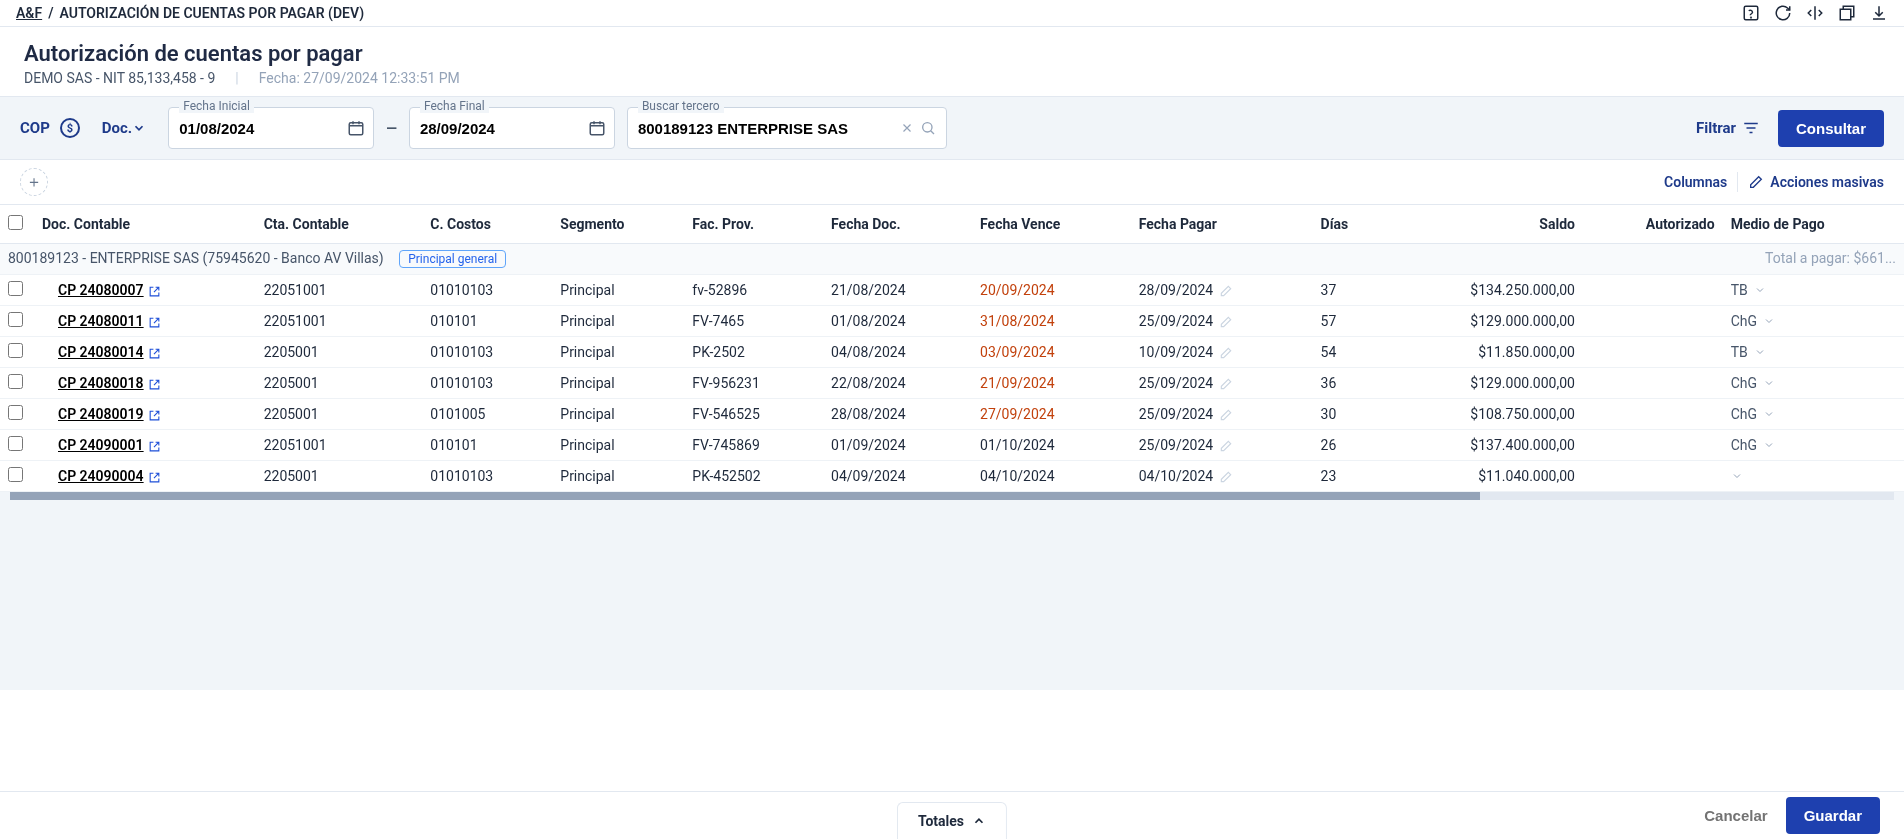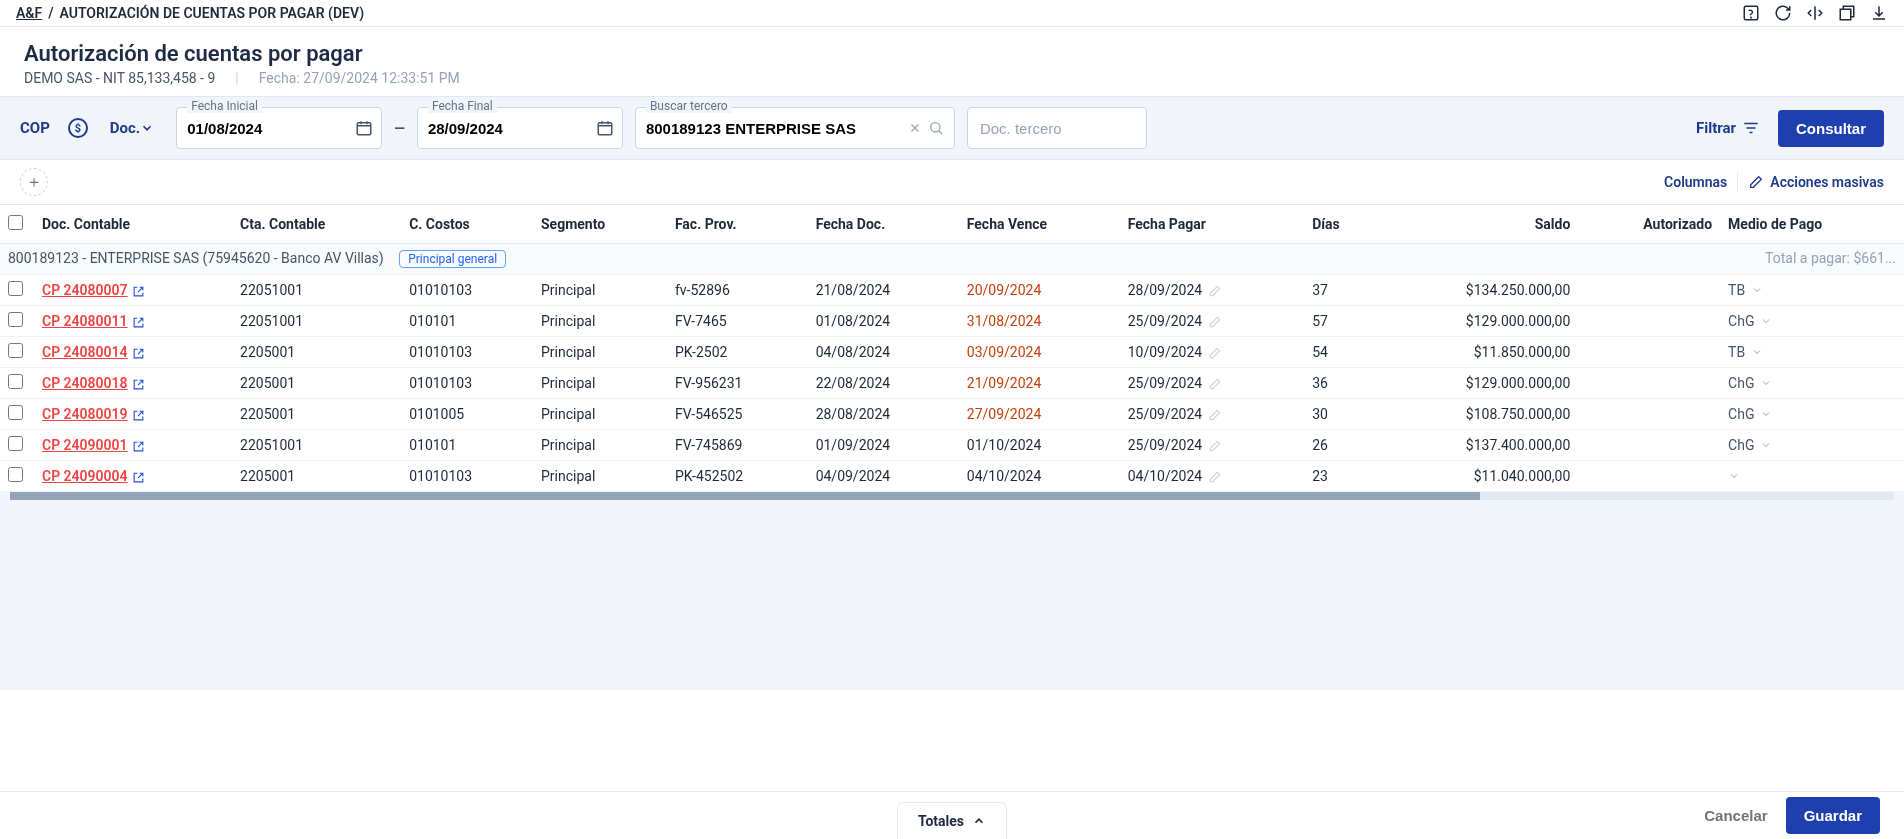--- a/index.html
+++ b/index.html
@@ -15,21 +15,21 @@
 
   
   .header { padding:14px 24px 10px; }
   .page-title { font-size:22px; font-weight:600; color:#1f2a44; }
   .sub-row { display:flex; gap:20px; align-items:center; margin-top:4px; color:#475569; font-size:14px; }
   .sub-row .divider { color:#cbd5e1; }
   .timestamp { color:#94a3b8; }
 
   
   .filterbar { display:flex; align-items:center; gap:12px; padding:10px 20px; background:#f1f5f9; border-top:1px solid #e2e8f0; border-bottom:1px solid #e2e8f0;}
-  .currency-chip { display:flex; align-items:center; gap:18px; color:#1e3a8a; font-weight:700; font-size:15px; cursor:pointer;text-align:center; }
+  .currency-chip { display:flex; align-items:center; gap:10px; color:#1e3a8a; font-weight:700; font-size:15px; cursor:pointer;text-align:center; }
   .currency-icon { width:20px; height:20px; border:2px solid #1e3a8a; border-radius:50%; display:flex; align-items:center; justify-content:center; font-size:11px; font-weight:700; color:#1e3a8a;}
   .doc-select { display:flex; align-items:center; gap:0; color:#1e3a8a; font-weight:700; font-size:15px; cursor:pointer; padding:0 10px;}
   .field-wrap { position:relative; background:#fff; border:1px solid #cbd5e1; border-radius:4px; height:42px; display:flex; align-items:center; }
   .field-wrap .float-label { position:absolute; top:-9px; left:10px; background:#f1f5f9; padding:0 4px; font-size:12px; color:#64748b; }
   .date-field { width:206px; }
   .date-field input { border:none; outline:none; padding:0 10px; font-size:15px; font-weight:600; width:130px; background:transparent;}
   .date-field .cal-icon { margin-left:auto; margin-right:8px; color:#475569; cursor:pointer;}
   .dash { font-weight:700; color:#475569;}
   .search-field { width:320px; padding:0 10px;}
   .search-field input { flex:1; border:none; outline:none; font-size:15px; font-weight:600; background:transparent;}
@@ -51,21 +51,21 @@
 
   
   .table-wrap { background:#f1f5f9; }
   .grid { width:100%; border-collapse:collapse; background:#fff;}
   .grid th { text-align:left; font-weight:700; font-size:14px; padding:10px 8px; border-bottom:1px solid #e2e8f0; color:#1e293b; background:#fff;}
   .grid th.right,.grid td.right { text-align:right; }
   .group-row td { background:#f8fafc; font-size:14px; color:#475569; padding:8px 8px; border-bottom:1px solid #e2e8f0;}
   .group-row .badge { display:inline-block; border:1px solid #60a5fa; color:#2563eb; border-radius:4px; padding:1px 8px; font-size:12px; margin-left:12px; vertical-align:middle;}
   .group-row .group-total { float:right; color:#94a3b8;}
   .grid td { padding:6px 8px; border-bottom:1px solid #eef2f6; font-size:14px; vertical-align:middle;}
-  .doc-link { color:#ef4444; text-decoration:underline; font-weight:600; cursor:pointer;}
+  .doc-link { color:#000000; text-decoration:underline; font-weight:600; cursor:pointer;margin-left:16px;}
   .ext-icon { color:#1d4ed8; margin-left:4px; cursor:pointer; display:inline-flex; vertical-align:middle;}
   .overdue { color:#c2410c;}
   .edit-icon { color:#cbd5e1; margin-left:6px; cursor:pointer; display:inline-flex; vertical-align:middle;}
   .pay-cell { color:#475569; display:flex; align-items:center; gap:6px;}
   .chev { color:#94a3b8;}
   input[type=checkbox]{ width:15px; height:15px; cursor:pointer;}
 
   .hscroll { height:8px; background:#e2e8f0; margin:0 10px 0 10px;}
   .hscroll .thumb { height:100%; width:78%; background:#94a3b8;}
   .blank-fill { background:#f1f5f9; height:190px;}
@@ -175,21 +175,20 @@
         </svg>
       </span>
     <span class="search-icon">
         <svg width="16" height="16" viewBox="0 0 24 24" fill="none" stroke="currentColor" stroke-width="2">
           <circle cx="11" cy="11" r="7"></circle>
           <path d="M21 21l-5-5"></path>
         </svg>
       </span>
   </div>
 
-  <input class="plain-input" placeholder="Doc. tercero" style="">
 
   <div class="spacer"></div>
   <div class="filtrar">
     <span>Filtrar</span>
     <span>
         <svg width="18" height="18" viewBox="0 0 24 24" fill="none" stroke="currentColor" stroke-width="2">
           <path d="M3 6h18M6 12h12M10 18h4"></path>
         </svg>
       </span>
   </div>

